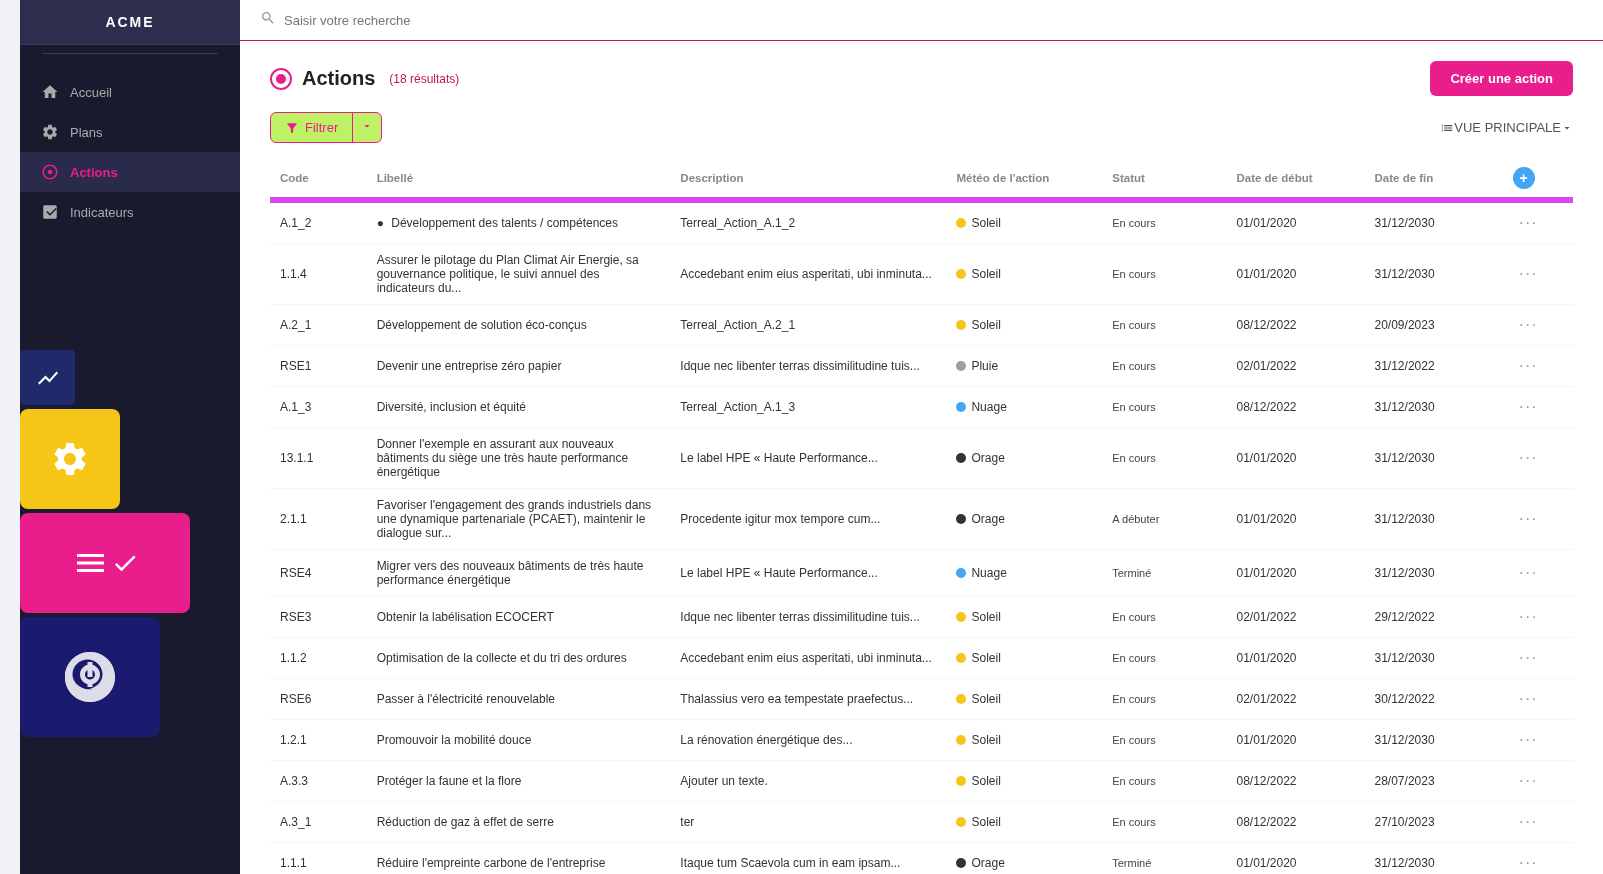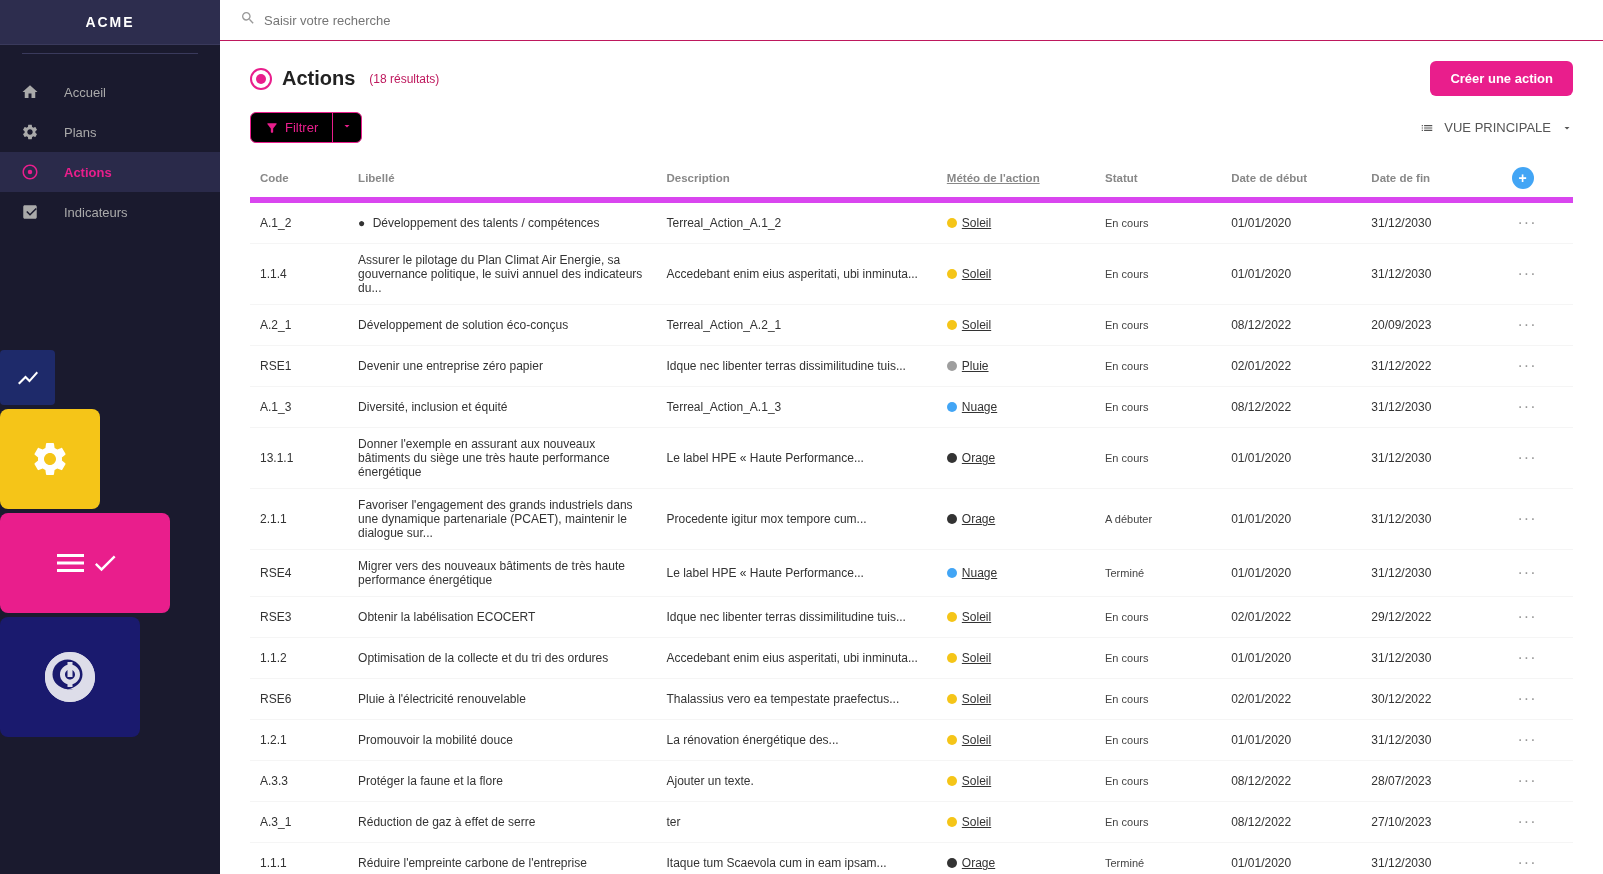--- a/index.html
+++ b/index.html
@@ -9,41 +9,42 @@
     .sidebar {
       width: 220px;
       background: #1a1a2e;
       display: flex;
       flex-direction: column;
       align-items: center;
       padding: 0;
       flex-shrink: 0;
       position: relative;
       z-index: 10;
+      margin-left: 20px;
     }
     .sidebar-logo {
       background: #2d2d4e;
       width: 100%;
       text-align: center;
       padding: 14px 0;
       color: #fff;
       font-size: 14px;
       font-weight: 700;
       letter-spacing: 2px;
       border-bottom: 1px solid #3a3a5c;
     }
     .sidebar-nav {
       width: 100%;
       padding: 10px 0;
       flex: 1;
     }
     .sidebar-item {
       display: flex;
       align-items: center;
-      gap: 24px;
+      gap: 10px;
       padding: 10px 20px;
       cursor: pointer;
       color: #aaa;
       font-size: 13px;
       border-radius: 0;
       transition: background 0.2s;
     }
     .sidebar-item.active { color: #fff; background: #2a2a4a; }
     .sidebar-item .icon { width: 20px; height: 20px; display: flex; align-items: center; justify-content: center; flex-shrink: 0; }
 
@@ -196,21 +197,21 @@
       justify-content: space-between;
       margin-bottom: 16px;
     }
     .btn-filter {
       display: flex;
       align-items: center;
       gap: 0;
       border: 1px solid #e91e8c;
       border-radius: 6px;
       overflow: hidden;
-      background: #000000;
+      background: #bef264;
     }
     .btn-filter-main {
       display: flex;
       align-items: center;
       gap: 6px;
       padding: 7px 14px;
       font-size: 13px;
       color: #e91e8c;
       cursor: pointer;
       border: none;
@@ -221,21 +222,21 @@
       padding: 7px 8px;
       cursor: pointer;
       border: none;
       background: transparent;
       color: #e91e8c;
       border-left: 1px solid #e91e8c;
     }
     .view-selector {
       display: flex;
       align-items: center;
-      gap: 10px;
+      gap: 0;
       font-size: 13px;
       color: #555;
       cursor: pointer;
     }
 
     
     .actions-table {
       width: 100%;
       border-collapse: collapse;
       font-size: 12.5px;
@@ -255,21 +256,21 @@
       padding: 9px 10px;
       vertical-align: middle;
       border-bottom: 1px solid #f5f5f5;
       color: #333;
       font-size: 12px;
     }
 
     .col-code { width: 70px; color: #666; }
     .col-libelle { width: 220px; }
     .col-desc { width: 200px; color: #888; font-size: 11.5px; overflow: hidden; text-overflow: ellipsis; max-width: 200px; white-space: nowrap; }
-    .col-meteo { width: 110px; text-decoration: underline; }
+    .col-meteo { width: 110px; }
     .col-statut { width: 90px; }
     .col-start { width: 100px; color: #666; }
     .col-end { width: 100px; color: #666; }
     .col-actions { width: 30px; }
 
     .meteo-badge {
       display: flex;
       align-items: center;
       gap: 5px;
       font-size: 12px;
@@ -678,21 +679,21 @@
     <td class="col-start">01/01/2020</td>
     <td class="col-end">31/12/2030</td>
     <td class="col-actions">
       <button class="more-btn">···</button>
     </td>
   </tr>
           <tr>
     <td class="col-code">RSE6</td>
     <td class="col-libelle">
       
-      Pluie à l'électricité renouvelable
+      Passer à l'électricité renouvelable
     </td>
     <td class="col-desc" title="Thalassius vero ea tempestate praefectus...">Thalassius vero ea tempestate praefectus...</td>
     <td class="col-meteo">
       <div class="meteo-badge">
         <span class="meteo-dot dot-soleil"></span>
         <span>Soleil</span>
       </div>
     </td>
     <td class="col-statut">
       <span class="statut-badge">En cours</span>

